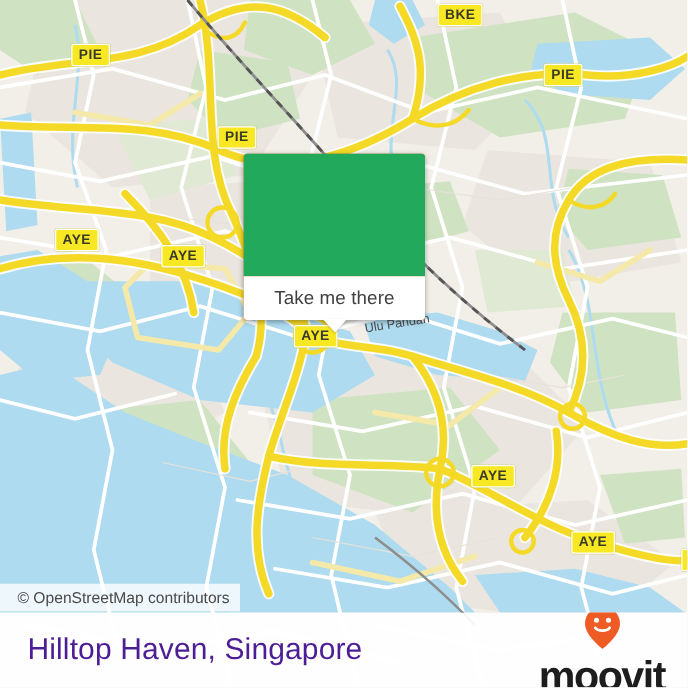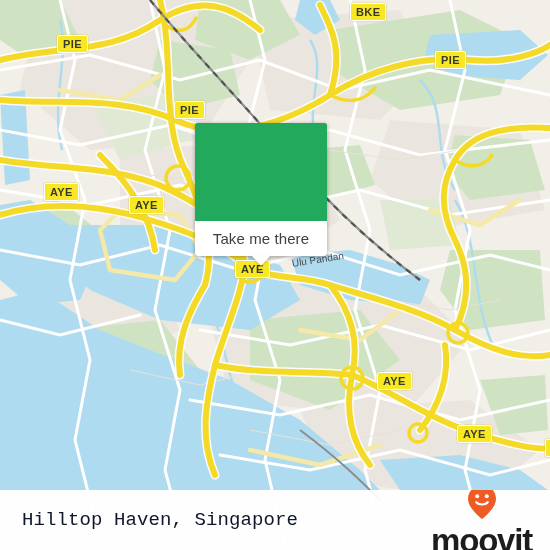--- a/index.html
+++ b/index.html
@@ -60,21 +60,21 @@
     color: #4c4c4c;
     white-space: nowrap;
     transform-origin: left center;
   }
 
   
   .callout {
     position: absolute;
     left: 195px;
     top: 123px;
-    width: 132px;
+    width: 145px;
     border-radius: 3px;
     box-shadow: 0 1px 4px rgba(0,0,0,0.35);
     background: #f97316;
     overflow: visible;
     z-index: 40;
   }
   .callout-image {
     height: 98px;
     background: #23a95c;
     border-radius: 3px 3px 0 0;
@@ -141,23 +141,23 @@
     position: absolute;
     left: 0; top: 0;
     width: 550px; height: 60px;
     display: flex;
     align-items: center;
     justify-content: space-between;
     padding: 0 18px 0 22px;
     box-sizing: border-box;
   }
   .footer-title {
-    font-family: Liberation Mono, monospace;
-    font-size: 19px;
-    color: #0f172a;
+    font-family: Liberation Sans, sans-serif;
+    font-size: 24px;
+    color: #4c1d95;
     letter-spacing: 0.1px;
     white-space: nowrap;
   }
   .moovit-logo {
     display: flex;
     align-items: center;
     gap: 4px;
     flex-direction: column;
   }
   .moovit-word {
@@ -343,20 +343,21 @@
 
     <div class="place-label" style="left:292px; top:258px; transform:rotate(-9deg);">Ulu Pandan</div>
   </div>
 
   <div class="callout">
     <div class="callout-image"></div>
     <div class="callout-action">Take me there</div>
     <div class="callout-tail"></div>
   </div>
 
+  <div class="osm-attr">© OpenStreetMap contributors</div>
 
   <div class="footer">
     <div class="footer-veil"></div>
     <div class="footer-inner">
       <div class="footer-title">Hilltop Haven, Singapore</div>
       <div class="moovit-logo">
         <svg width="30" height="36" viewBox="0 0 30 36">
           <path d="M15 1 C 7.3 1 1 7.2 1 14.9 C 1 24.5 15 35 15 35 C 15 35 29 24.5 29 14.9 C 29 7.2 22.7 1 15 1 Z" fill="#ef5b25"></path>
           <circle cx="10.2" cy="12.2" r="2.0" fill="#ffffff"></circle>
           <circle cx="19.8" cy="12.2" r="2.0" fill="#ffffff"></circle>

